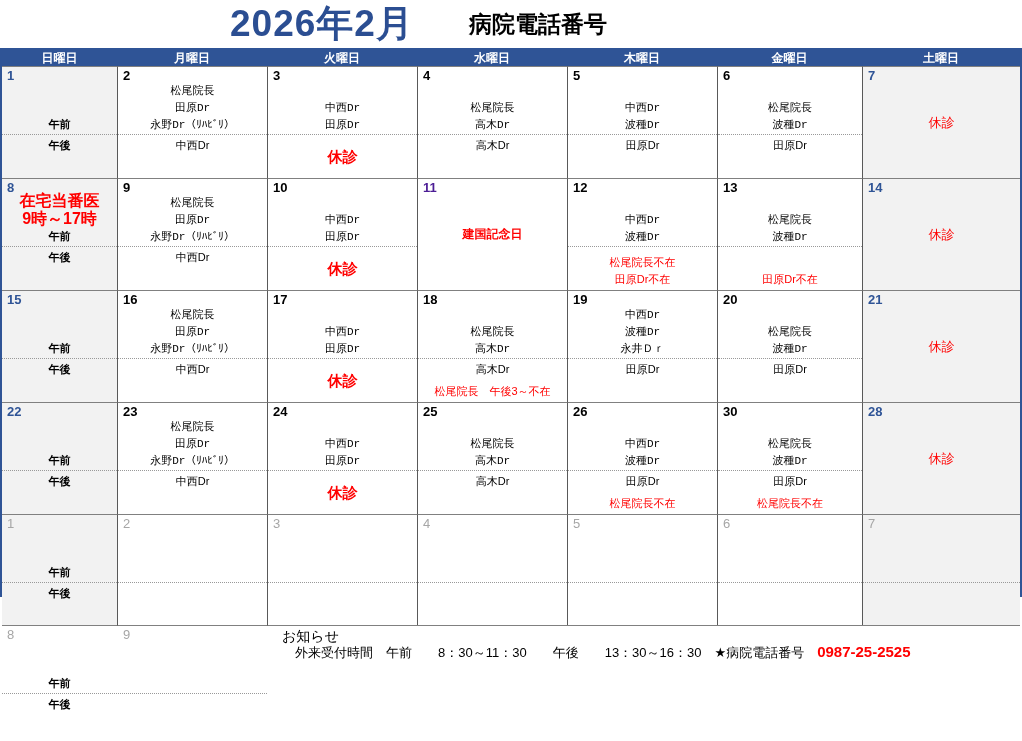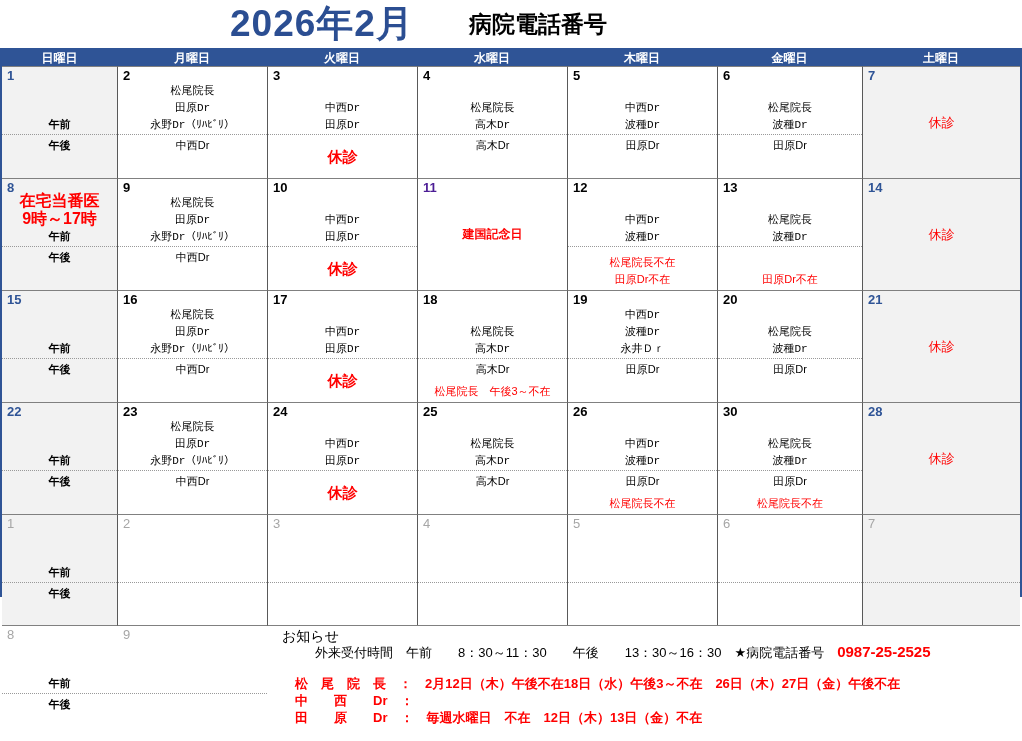--- a/index.html
+++ b/index.html
@@ -29,21 +29,21 @@
   .lbl{font-weight:bold;color:#000;}
   .closed-big{margin-top:12px;font-size:15px;font-weight:bold;color:#FF0000;}
   .center{position:absolute;left:0;right:0;top:0;bottom:0;display:flex;align-items:center;
           justify-content:center;color:#FF0000;font-size:13px;}
   .center.big{font-size:12px;font-weight:bold;}
   .special{position:absolute;top:13px;left:0;right:0;text-align:center;color:#FF0000;
            font-weight:bold;font-size:16px;line-height:18px;}
   .notes{position:absolute;left:0;right:0;bottom:2px;text-align:center;color:#FF0000;line-height:17px;}
   .announce{font-size:13px;color:#000;}
   .n-head{position:absolute;top:2px;left:14px;font-size:14px;}
-  .n-hours{position:absolute;top:17px;left:27px;white-space:pre;margin-left:20px;}
+  .n-hours{position:absolute;top:17px;left:27px;white-space:pre;}
   .phone{color:#FF0000;font-weight:bold;font-size:15px;}
   .n-lines{position:absolute;top:49px;left:27px;color:#FF0000;font-weight:bold;
            font-size:13px;line-height:17px;white-space:pre;}
 </style>
 </head>
 <body>
 
 <div class="page">
   <div class="titlebar">
     <span class="month">2026年2月</span>
@@ -373,16 +373,15 @@
         </div>
       </div>
       <div class="cell bt bl">
         <div class="date gray">9</div>
         <div class="am"></div>
         <div class="pm"></div>
       </div>
       <div class="cell announce bl bt" style="grid-column: span 5;">
         <div class="n-head">お知らせ</div>
         <div class="n-hours"><span>外来受付時間　午前　　8：30～11：30　　午後　　13：30～16：30　★病院電話番号　</span><span class="phone">0987-25-2525</span></div>
-        <div class="n-lines"><div>松　尾　院　長　：　2月12日（木）午後不在18日（水）午後3～不在　26日（木）27日（金）午後不在</div><div>中　　西　　Dr　：</div><div>田　　原　　Dr　：　毎週水曜日　不在　12日（木）13日（金）不在</div></div>
       </div>
     </div>
 </div>
 
 </body></html>

